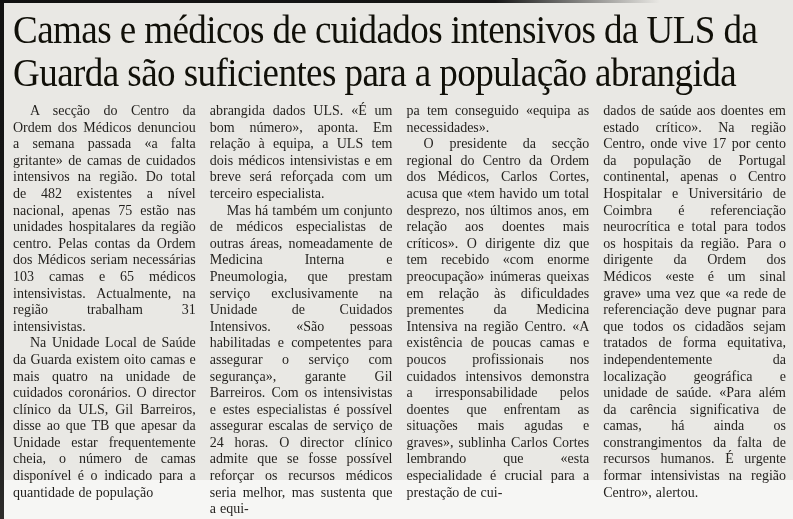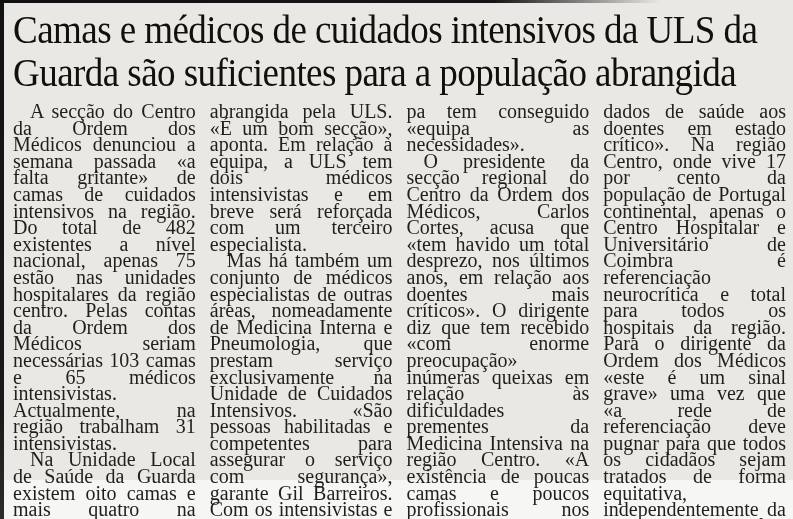--- a/index.html
+++ b/index.html
@@ -46,21 +46,21 @@
     left: 13px; top: 103px;
     width: 773px;
     display: flex;
     gap: 14px;
   }
   .col {
     flex: 1 1 0;
     min-width: 0;
   }
   .para {
-    font-size: 20px;
+    font-size: 14px;
     line-height: 16.6px;
     text-align: justify;
     color: #211f1c;
     word-spacing: 0.5px;
   }
   .para.indent { text-indent: 17px; }
   .para.continuation { text-indent: 0; }
 </style>
 </head>
 <body>
@@ -73,21 +73,21 @@
     <span class="hl-line">Camas e médicos de cuidados intensivos da ULS da</span><br>
     <span class="hl-line">Guarda são suficientes para a população abrangida</span>
   </h1>
 
   <div class="columns">
     <div class="col">
       <p class="para indent">A secção do Centro da Ordem dos Médicos denunciou a semana passada «a falta gritante» de camas de cuidados intensivos na região. Do total de 482 existentes a nível nacional, apenas 75 estão nas unidades hospitalares da região centro. Pelas contas da Ordem dos Médicos seriam necessárias 103 camas e 65 médicos intensivistas. Actualmente, na região trabalham 31 intensivistas.</p>
       <p class="para indent">Na Unidade Local de Saúde da Guarda existem oito camas e mais quatro na unidade de cuidados coronários. O director clínico da ULS, Gil Barreiros, disse ao que TB que apesar da Unidade estar frequentemente cheia, o número de camas disponível é o indicado para a quantidade de população</p>
     </div>
     <div class="col">
-      <p class="para continuation">abrangida pela ULS. «É um bom secção», aponta. Em relação à equipa, a ULS tem dois médicos intensivistas e em breve será reforçada com um terceiro especialista.</p>
+      <p class="para continuation">abrangida dados ULS. «É um bom número», aponta. Em relação à equipa, a ULS tem dois médicos intensivistas e em breve será reforçada com um terceiro especialista.</p>
       <p class="para indent">Mas há também um conjunto de médicos especialistas de outras áreas, nomeadamente de Medicina Interna e Pneumologia, que prestam serviço exclusivamente na Unidade de Cuidados Intensivos. «São pessoas habilitadas e competentes para assegurar o serviço com segurança», garante Gil Barreiros. Com os intensivistas e estes especialistas é possível assegurar escalas de serviço de 24 horas. O director clínico admite que se fosse possível reforçar os recursos médicos seria melhor, mas sustenta que a equi-</p>
     </div>
     <div class="col">
       <p class="para continuation">pa tem conseguido «equipa as necessidades».</p>
       <p class="para indent">O presidente da secção regional do Centro da Ordem dos Médicos, Carlos Cortes, acusa que «tem havido um total desprezo, nos últimos anos, em relação aos doentes mais críticos». O dirigente diz que tem recebido «com enorme preocupação» inúmeras queixas em relação às dificuldades prementes da Medicina Intensiva na região Centro. «A existência de poucas camas e poucos profissionais nos cuidados intensivos demonstra a irresponsabilidade pelos doentes que enfrentam as situações mais agudas e graves», sublinha Carlos Cortes lembrando que «esta especialidade é crucial para a prestação de cui-</p>
     </div>
     <div class="col">
       <p class="para continuation">dados de saúde aos doentes em estado crítico». Na região Centro, onde vive 17 por cento da população de Portugal continental, apenas o Centro Hospitalar e Universitário de Coimbra é referenciação neurocrítica e total para todos os hospitais da região. Para o dirigente da Ordem dos Médicos «este é um sinal grave» uma vez que «a rede de referenciação deve pugnar para que todos os cidadãos sejam tratados de forma equitativa, independentemente da localização geográfica e unidade de saúde. «Para além da carência significativa de camas, há ainda os constrangimentos da falta de recursos humanos. É urgente formar intensivistas na região Centro», alertou.</p>
     </div>
   </div>

